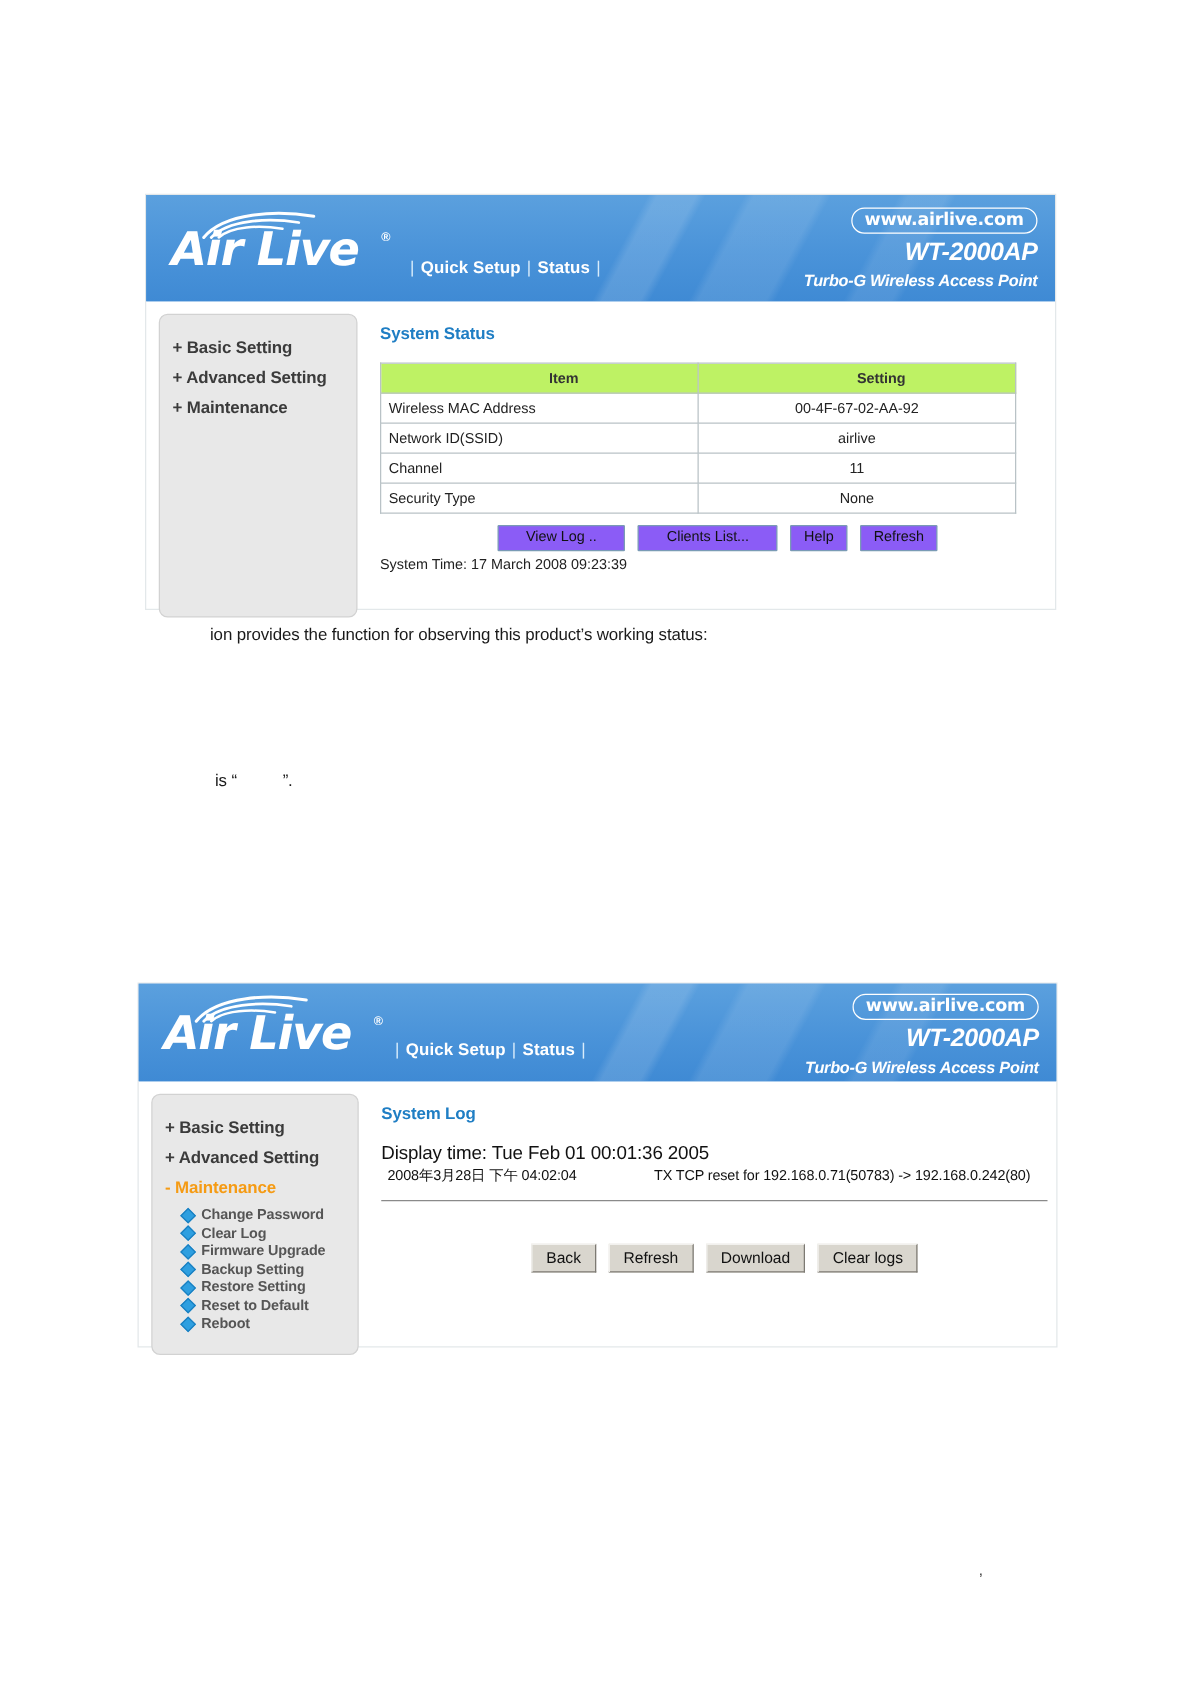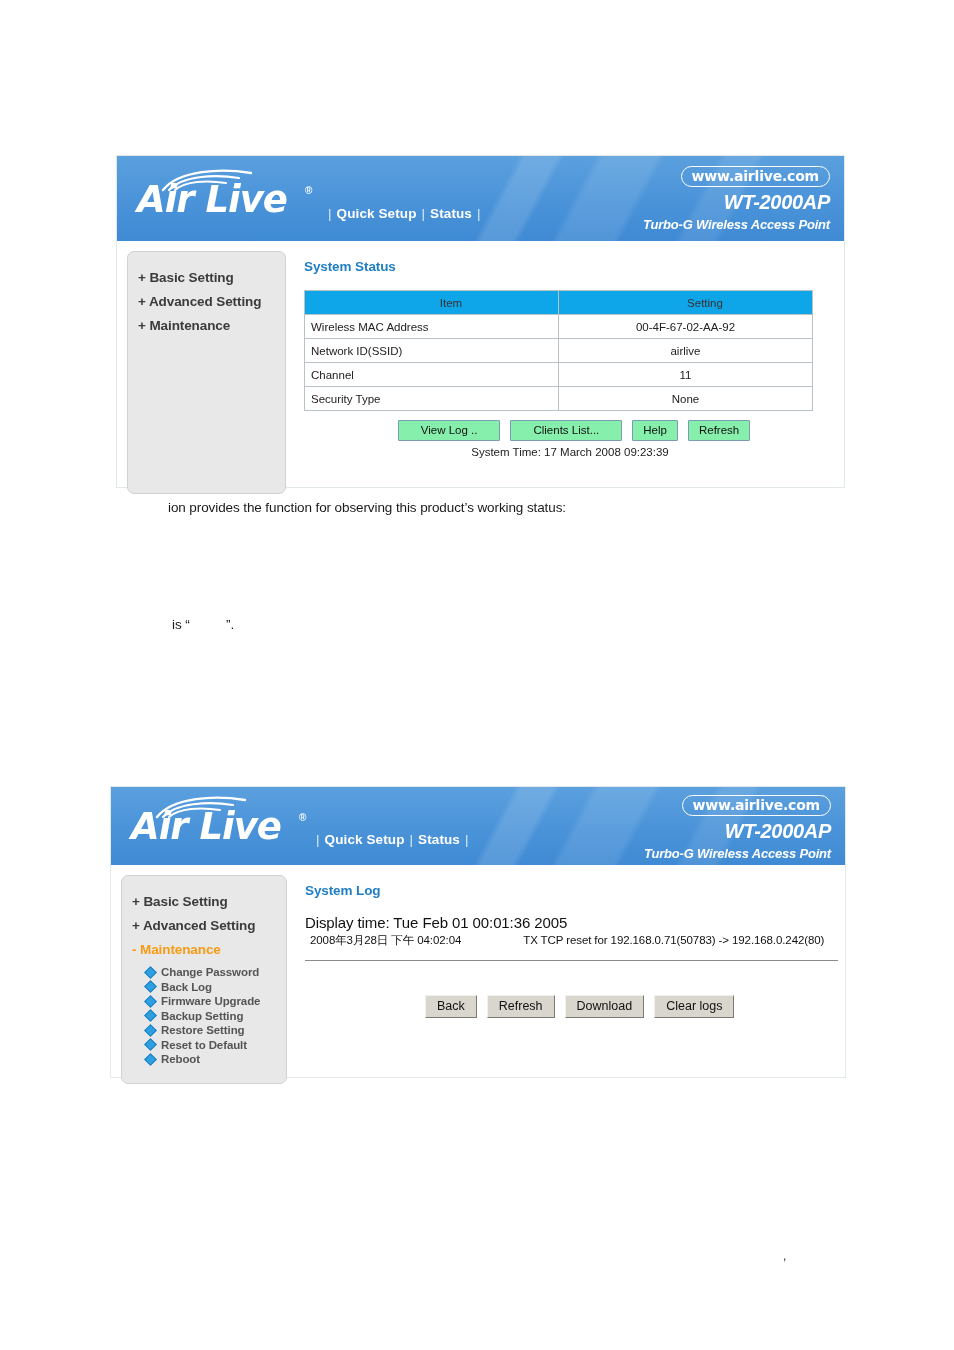--- a/index.html
+++ b/index.html
@@ -209,55 +209,55 @@
   table.status-table th,
   table.status-table td {
     border: 1px solid #b9c2c6;
     font-size: 11.5px;
     color: #222222;
     height: 21px;
     padding: 1px 6px;
     font-weight: normal;
   }
   table.status-table th {
-    background: #0ea5e9;
-    font-weight: normal;
+    background: #bef264;
+    font-weight: bold;
     text-align: center;
     color: #333333;
     padding-left: 45px;
   }
   table.status-table td.item-cell {
     text-align: left;
     width: 180px;
   }
   table.status-table td.value-cell {
     text-align: center;
   }
 
   .button-row {
     margin-top: 9px;
     display: flex;
     justify-content: center;
     gap: 10px;
   }
   .router-btn {
-    background: #86efac;
+    background: #8b5cf6;
     border: 1px solid #7a9bb5;
     font-size: 11.5px;
     color: #111111;
     padding: 3px 10px 4px 10px;
     font-family: "Liberation Sans", sans-serif;
     cursor: pointer;
     border-radius: 1px;
     white-space: nowrap;
   }
   .btn-wide { padding-left: 22px; padding-right: 22px; }
 
   .system-time {
-    text-align: center;
+    text-align: left;
     font-size: 11.5px;
     color: #222222;
     margin-top: 5px;
     margin-right: 8px;
   }
 
   
   .log-meta {
     font-size: 15px;
     color: #111111;
@@ -426,21 +426,21 @@
       <div class="nav-top">+ Advanced Setting</div>
       <div class="nav-top active">- Maintenance</div>
 
       <div class="nav-sub-list">
         <div class="nav-sub">
           <span class="diamond-icon"></span>
           <span>Change Password</span>
         </div>
         <div class="nav-sub">
           <span class="diamond-icon"></span>
-          <span>Back Log</span>
+          <span>Clear Log</span>
         </div>
         <div class="nav-sub">
           <span class="diamond-icon"></span>
           <span>Firmware Upgrade</span>
         </div>
         <div class="nav-sub">
           <span class="diamond-icon"></span>
           <span>Backup Setting</span>
         </div>
         <div class="nav-sub">

